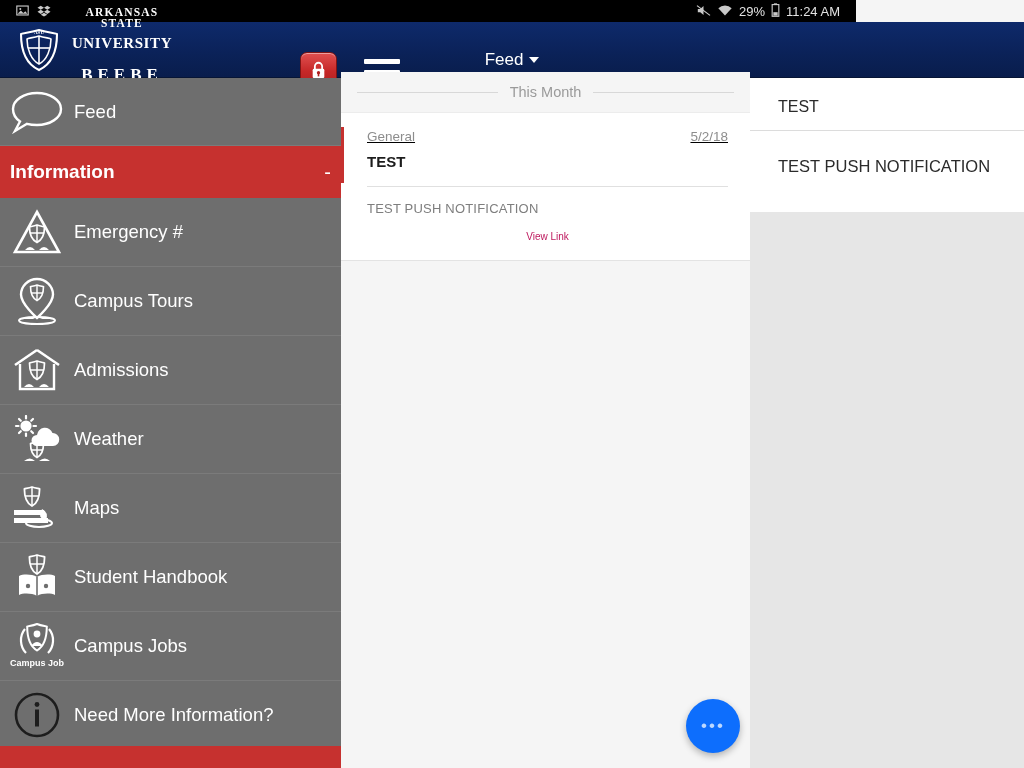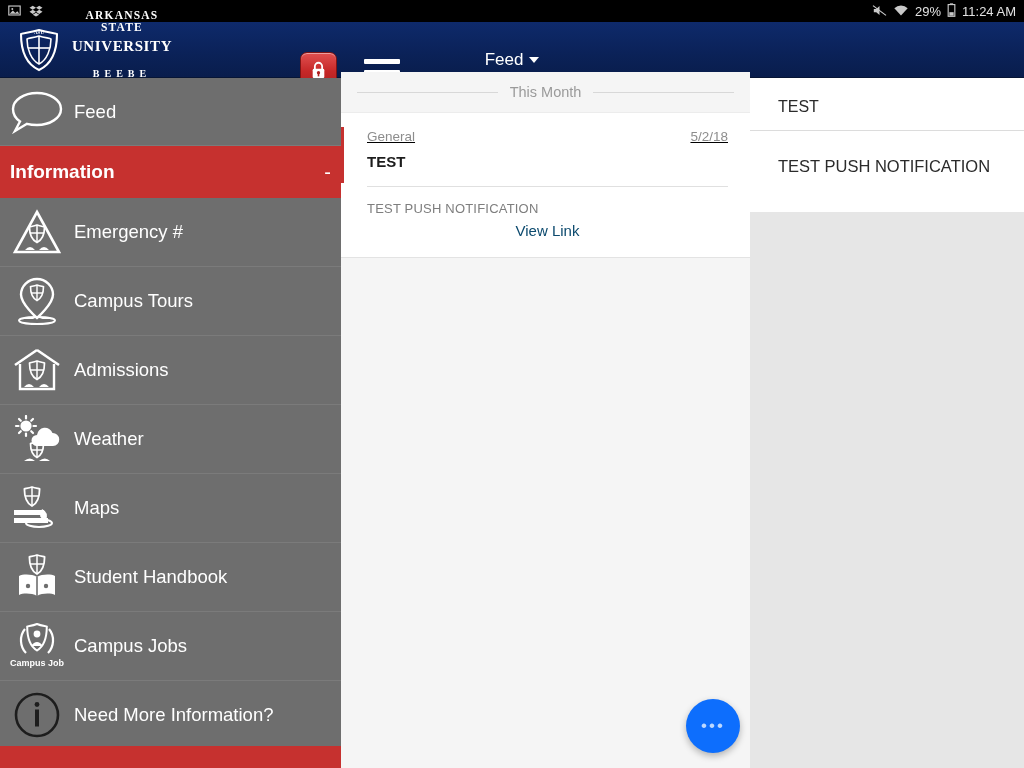--- a/index.html
+++ b/index.html
@@ -7,24 +7,24 @@
     width: 1024px; height: 768px;
     font-family: "Liberation Sans", sans-serif;
     background: #f5f5f5;
     overflow: hidden;
   }
   .screen { position: relative; width: 1024px; height: 768px; }
 
   
   .statusbar {
     position: absolute; top: 0; left: 0;
-    width: 1024px; height: 22px;
+    width: 856px; height: 22px;
     background: #000;
     display: flex; align-items: center;
-    padding: 0 8px;
+    padding: 0 16px;
     color: #c9c9c9;
     font-size: 12px;
   }
   .sb-left { display: flex; align-items: center; gap: 8px; }
   .sb-right { margin-left: auto; display: flex; align-items: center; gap: 6px; font-size: 13px; color: #e2e2e2; }
   .sb-icon { display: inline-block; line-height: 1; }
 
   
   .appbar {
     position: absolute; top: 22px; left: 0;
@@ -34,21 +34,21 @@
   }
   .logo-wrap {
     position: absolute; left: 18px; top: 5px;
     width: 160px; height: 46px;
     display: flex; align-items: center; gap: 6px; text-align: center;
   }
   .crest { width: 42px; height: 44px; flex: 0 0 42px; }
   .logo-text { display: flex; flex-direction: column; line-height: 1; padding-top: 2px; }
   .logo-l1 { color: #fff; font-size: 11.5px; font-weight: bold; letter-spacing: 1.2px; font-family: "Liberation Serif", serif; }
   .logo-l2 { color: #fff; font-size: 15px; font-weight: bold; letter-spacing: 0.6px; font-family: Liberation Serif, serif; margin-top: 6px; }
-  .logo-l3 { color: #fff; font-size: 10px; font-weight: bold; letter-spacing: 5px; font-family: "Liberation Serif", serif; margin-top: 15px; }
+  .logo-l3 { color: #fff; font-size: 17px; font-weight: bold; letter-spacing: 5px; font-family: "Liberation Serif", serif; margin-top: 15px; }
   .logo-l4 { color: #e4e4e4; font-size: 5.2px; font-weight: bold; letter-spacing: 0.7px; margin-top: 2px; font-family: "Liberation Serif", serif; }
 
   .lock-btn {
     position: absolute; left: 300px; top: 30px;
     width: 37px; height: 40px; border-radius: 7px;
     background: linear-gradient(180deg, #e05050 0%, #c62828 48%, #a81f1f 100%);
     border: 1px solid #7e1414;
     box-shadow: inset 0 1px 0 rgba(255,255,255,.45);
     display: flex; align-items: center; justify-content: center;
   }
@@ -122,21 +122,21 @@
   .card-stripe {
     position: absolute; left: 0; top: 14px;
     width: 3px; height: 56px; background: #c6312f;
   }
   .card-meta { display: flex; align-items: center; text-decoration: underline; }
   .card-cat { color: #8d8d8d; font-size: 13.5px; }
   .card-date { margin-left: auto; color: #8d8d8d; font-size: 13.5px; }
   .card-title { font-size: 15px; font-weight: bold; color: #1c1c1c; margin-top: 9px; }
   .card-hr { height: 1px; background: #e0e0e0; margin: 16px 0 0 0; }
   .card-body { color: #7e7e7e; font-size: 13px; margin-top: 14px; letter-spacing: .2px; }
-  .card-link { text-align: center; color: #0c4a6e; font-size: 15px; margin-top: 6px; }
+  .card-link { text-align: center; color: #be185d; font-size: 10px; margin-top: 15px; }
 
   .fab {
     position: absolute; left: 345px; top: 627px;
     width: 54px; height: 54px; border-radius: 50%;
     background: #0d6efd;
     box-shadow: 0 3px 7px rgba(0,0,0,.28);
     display: flex; align-items: center; justify-content: center;
     color: #bcd8ff; font-size: 17px; letter-spacing: 2px; line-height: 0.6;
   }
 

